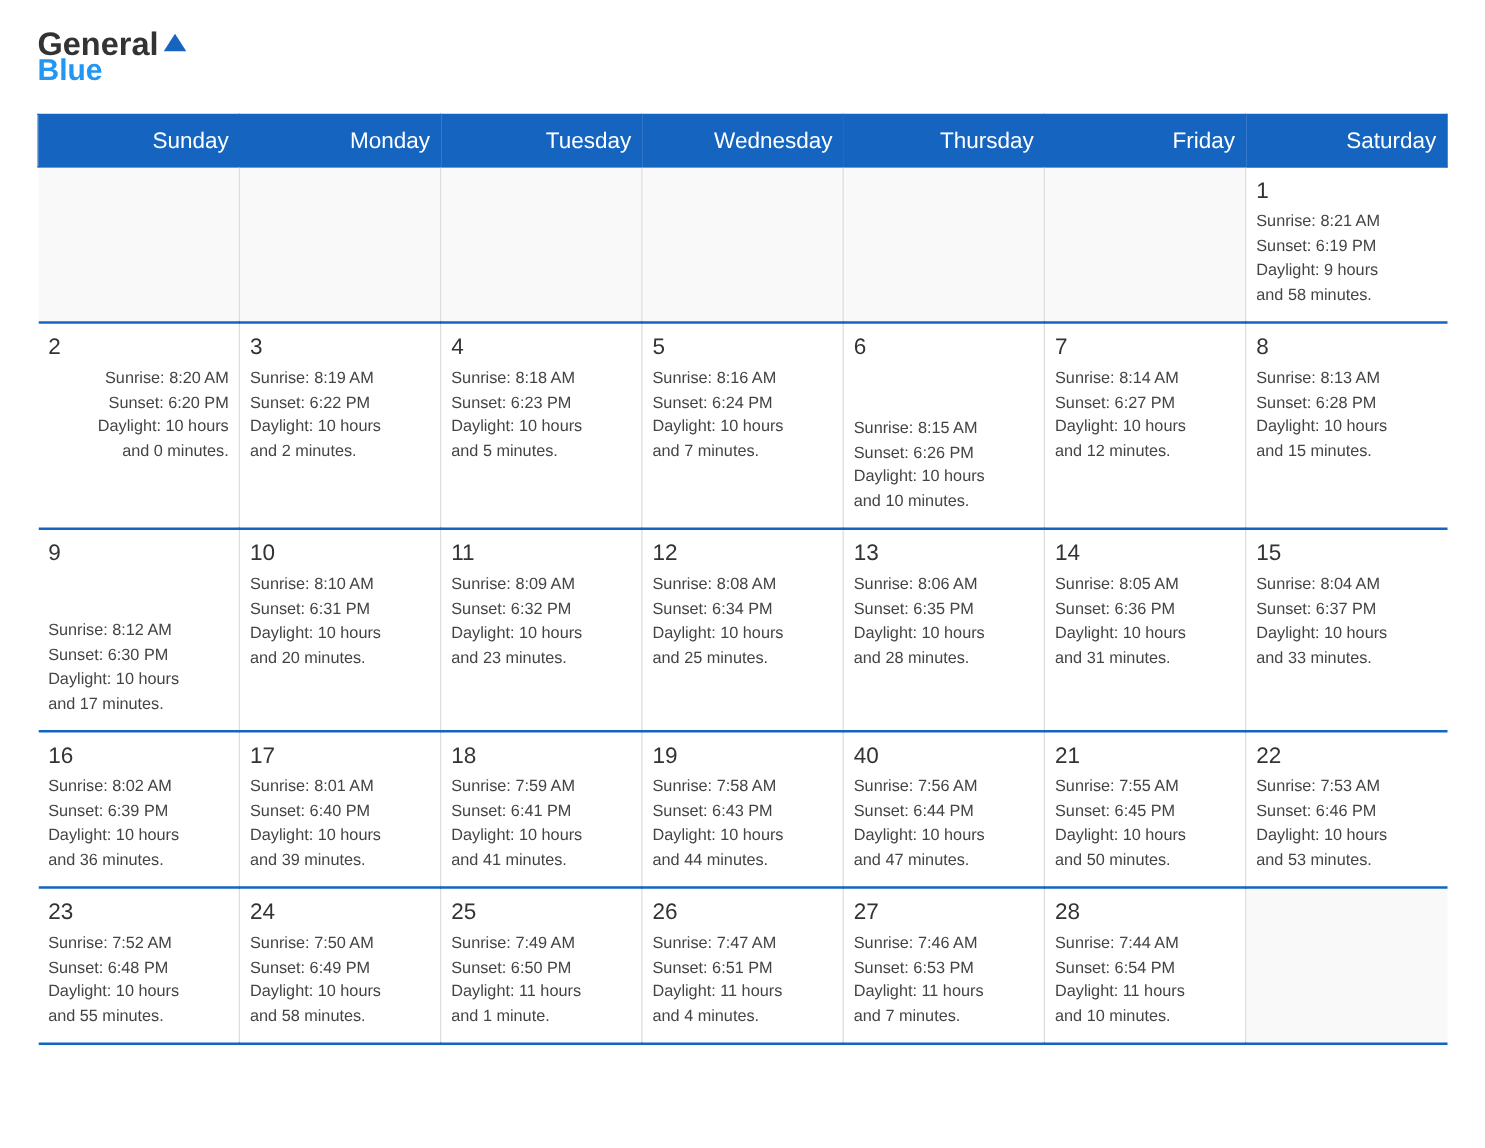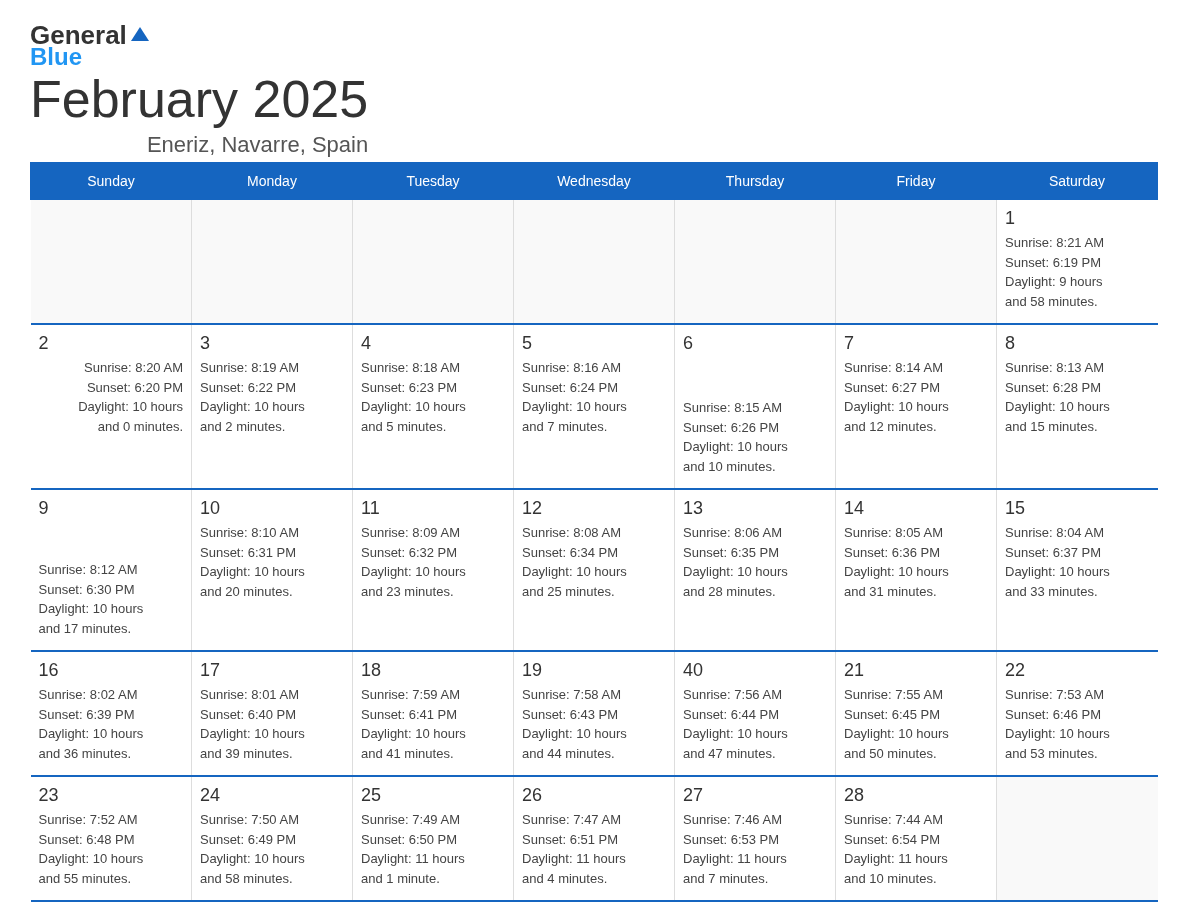--- a/index.html
+++ b/index.html
@@ -5,24 +5,22 @@
     * { box-sizing: border-box; margin: 0; padding: 0; }
     body {
       font-family: Arial, sans-serif;
       background: #fff;
       padding: 20px 30px;
       width: 1188px;
       min-height: 918px;
     }
     .header {
       display: flex;
-      justify-content: space-between;
       align-items: flex-start;
-      margin-bottom: 4px;
-      flex-direction: column;
+      margin-bottom: 20px;
     }
     .logo-text-general {
       font-size: 26px;
       font-weight: bold;
       color: #333;
     }
     .logo-text-blue {
       font-size: 24px;
       font-weight: bold;
       color: #2196F3;
@@ -44,24 +42,24 @@
     table {
       width: 100%;
       border-collapse: collapse;
       table-layout: fixed;
     }
     thead tr {
       background-color: #1565C0;
     }
     thead th {
       color: #fff;
-      font-size: 14px;
+      font-size: 18px;
       font-weight: normal;
       padding: 10px 8px;
-      text-align: center;
+      text-align: right;
       border: 1px solid #1565C0;
     }
     tbody tr {
       border-bottom: 2px solid #1565C0;
     }
     tbody td {
       vertical-align: top;
       padding: 8px 8px 12px 8px;
       font-size: 13px;
       color: #333;
@@ -102,24 +100,20 @@
 <div class="header">
   <div class="logo-wrapper">
     <div class="logo-line1">
       <span class="logo-text-general">General</span>
       <svg width="22" height="22" viewBox="0 0 22 22" style="margin-left:2px;margin-top:-4px;">
         <polygon points="2,18 20,18 11,4" fill="#1565C0"></polygon>
       </svg>
     </div>
     <span class="logo-text-blue" style="margin-top:-8px;">Blue</span>
   </div>
-  <div class="title-section">
-    <div class="calendar-title">February 2025</div>
-    <div class="calendar-subtitle">Eneriz, Navarre, Spain</div>
-  </div>
 </div>
 
 <table>
   <thead>
     <tr>
     <th>Sunday</th>
         <th>Monday</th>
         <th>Tuesday</th>
         <th>Wednesday</th>
         <th>Thursday</th>

